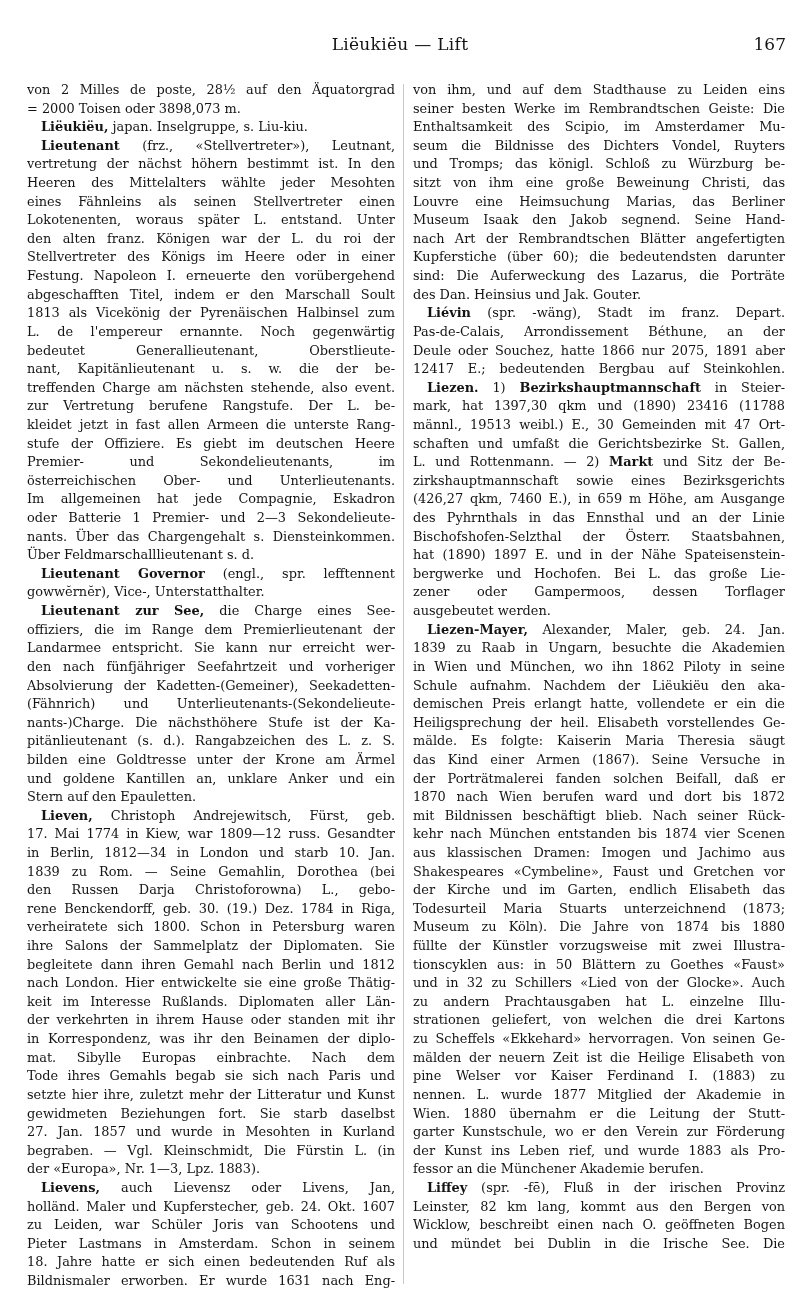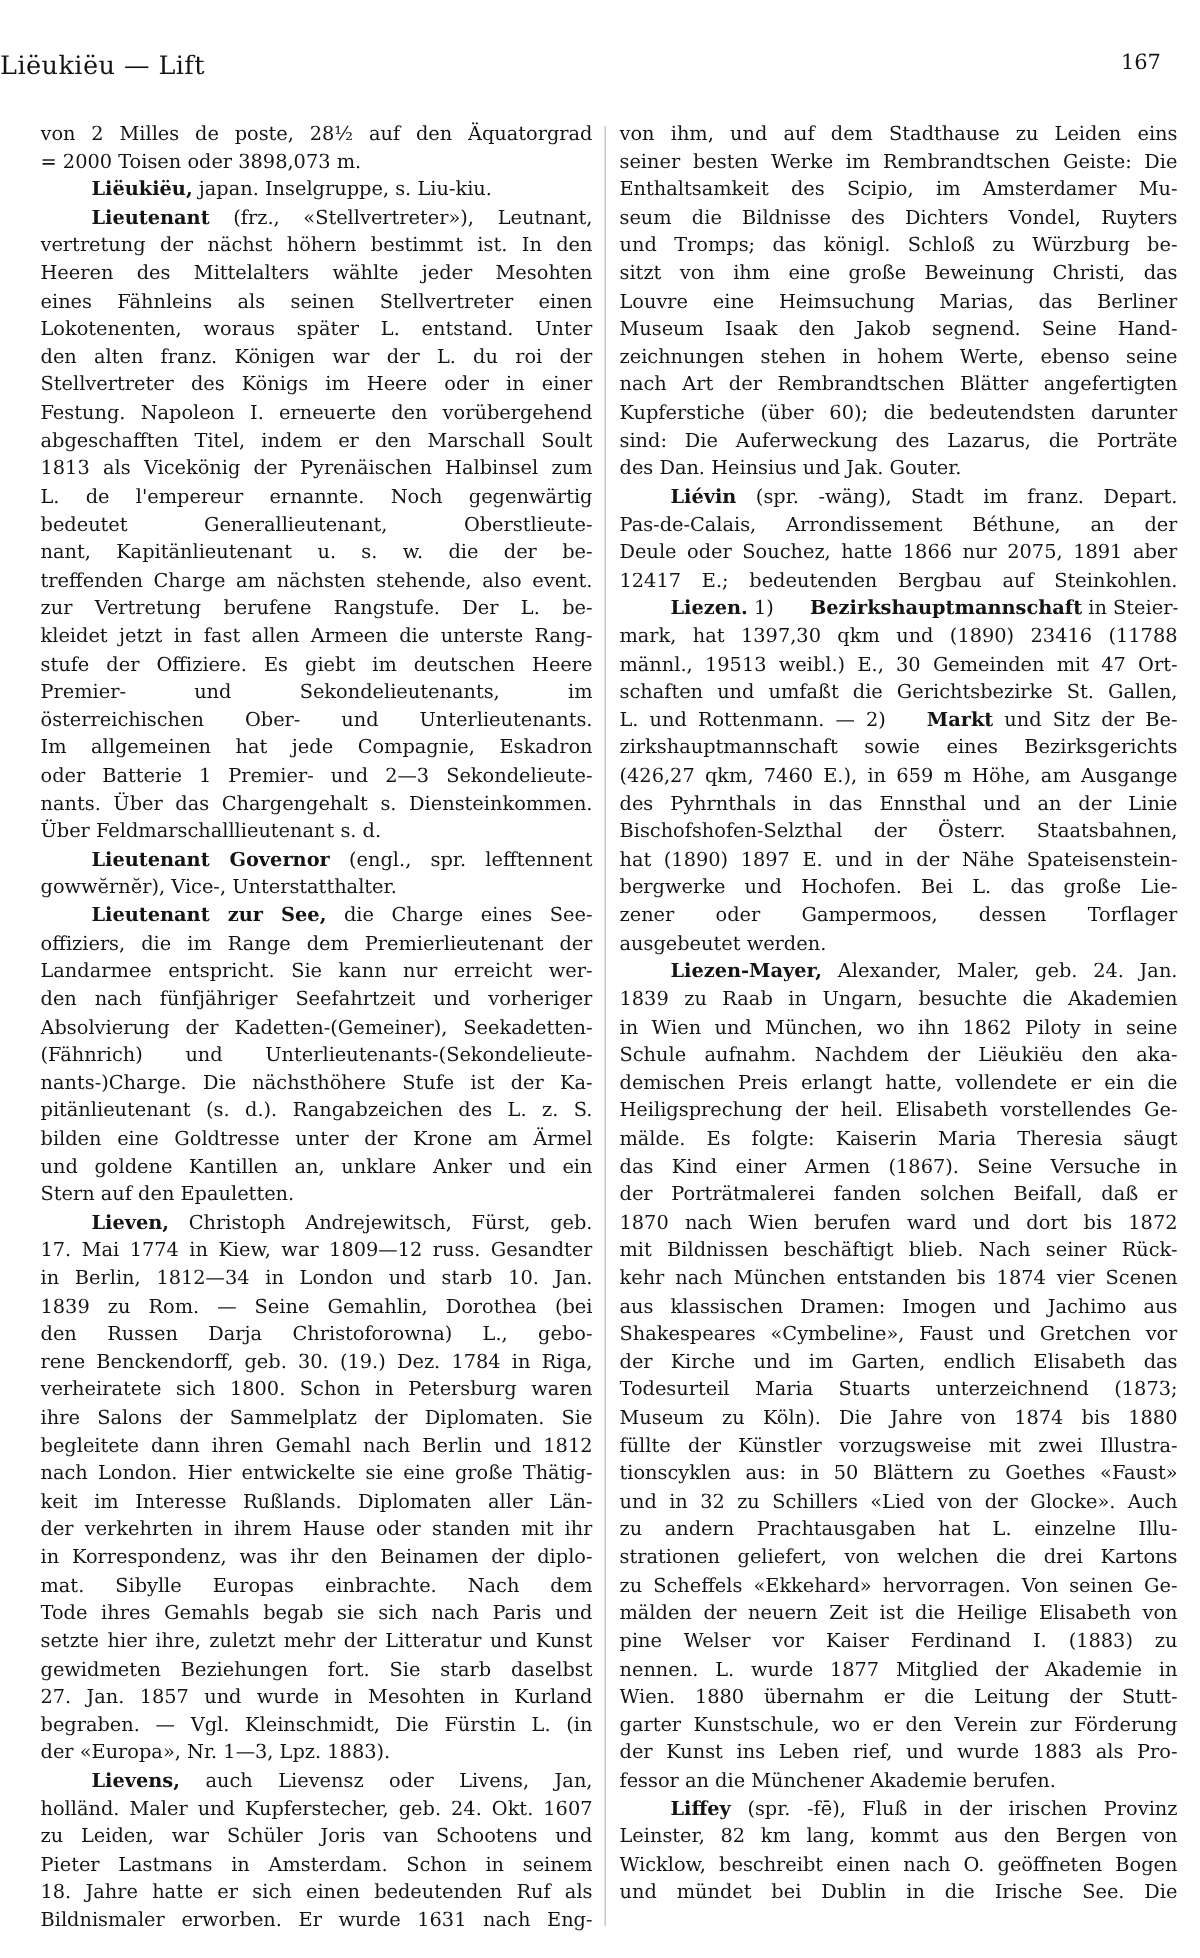--- a/index.html
+++ b/index.html
@@ -1,32 +1,32 @@
 <!DOCTYPE html>
 <html><head>
 <meta charset="utf-8">
 <style>
   html, body { margin: 0; padding: 0; background: #ffffff; }
   body { width: 800px; height: 1305px; overflow: hidden; position: relative;
          font-family: "DejaVu Serif", serif; color: #141414; }
   .page { position: absolute; left: 0; top: 0; width: 800px; height: 1305px; }
   .header { position: absolute; top: 32px; left: 0; width: 800px; height: 26px; }
-  .running-title { position: absolute; left: 0; width: 800px; 
+  .running-title { position: absolute; left: 0; width: 800px; text-align: center;
                    font-size: 17px; letter-spacing: 0.3px; top: 2px; }
-  .page-number { position: absolute; right: 26px; top: 2px; font-size: 14px; }
+  .page-number { position: absolute; right: 14px; top: 2px; font-size: 17px; }
   .column { position: absolute; top: 81px; width: 388px; font-size: 12.9px;
             line-height: 18.62px; text-align: justify; }
   .col-left { left: 27px; width: 368px; }
   .col-right { left: 413px; width: 372px; }
   .divider { position: absolute; left: 403px; top: 84px; width: 1px; height: 1200px;
              background: #9a9a9a; opacity: 0.55; }
   .line { display: block; white-space: nowrap; text-align-last: justify; overflow: hidden; height: 18.62px; }
   .line.last { text-align-last: left; }
   .line.indent { padding-left: 14px; }
-  .hw { font-weight: bold; font-family: "DejaVu Serif", serif; margin-left: 20px; }
+  .hw { font-weight: bold; font-family: "DejaVu Serif", serif; }
 </style>
 </head>
 <body>
 
 <div class="page">
   <div class="header">
     <div class="running-title">Liëukiëu — Lift</div>
     <div class="page-number">167</div>
   </div>
 
@@ -100,21 +100,20 @@
   <div class="divider"></div>
   <div class="column col-right" id="col-right">
       <span class="line"><span>von ihm, und auf dem Stadthause zu Leiden eins</span></span>
       <span class="line"><span>seiner besten Werke im Rembrandtschen Geiste: Die</span></span>
       <span class="line"><span>Enthaltsamkeit des Scipio, im Amsterdamer Mu-</span></span>
       <span class="line"><span>seum die Bildnisse des Dichters Vondel, Ruyters</span></span>
       <span class="line"><span>und Tromps; das königl. Schloß zu Würzburg be-</span></span>
       <span class="line"><span>sitzt von ihm eine große Beweinung Christi, das</span></span>
       <span class="line"><span>Louvre eine Heimsuchung Marias, das Berliner</span></span>
       <span class="line"><span>Museum Isaak den Jakob segnend. Seine Hand-</span></span>
-      <span class="line"><span>zeichnungen stehen in hohem Werte, ebenso seine</span></span>
       <span class="line"><span>nach Art der Rembrandtschen Blätter angefertigten</span></span>
       <span class="line"><span>Kupferstiche (über 60); die bedeutendsten darunter</span></span>
       <span class="line"><span>sind: Die Auferweckung des Lazarus, die Porträte</span></span>
       <span class="line last"><span>des Dan. Heinsius und Jak. Gouter.</span></span>
       <span class="line indent"><span class="hw">Liévin</span><span> (spr. -wäng), Stadt im franz. Depart.</span></span>
       <span class="line"><span>Pas-de-Calais, Arrondissement Béthune, an der</span></span>
       <span class="line"><span>Deule oder Souchez, hatte 1866 nur 2075, 1891 aber</span></span>
       <span class="line"><span>12417 E.; bedeutenden Bergbau auf Steinkohlen.</span></span>
       <span class="line indent"><span class="hw">Liezen.</span><span> 1) </span><span class="hw">Bezirkshauptmannschaft</span><span> in Steier-</span></span>
       <span class="line"><span>mark, hat 1397,30 qkm und (1890) 23416 (11788</span></span>

